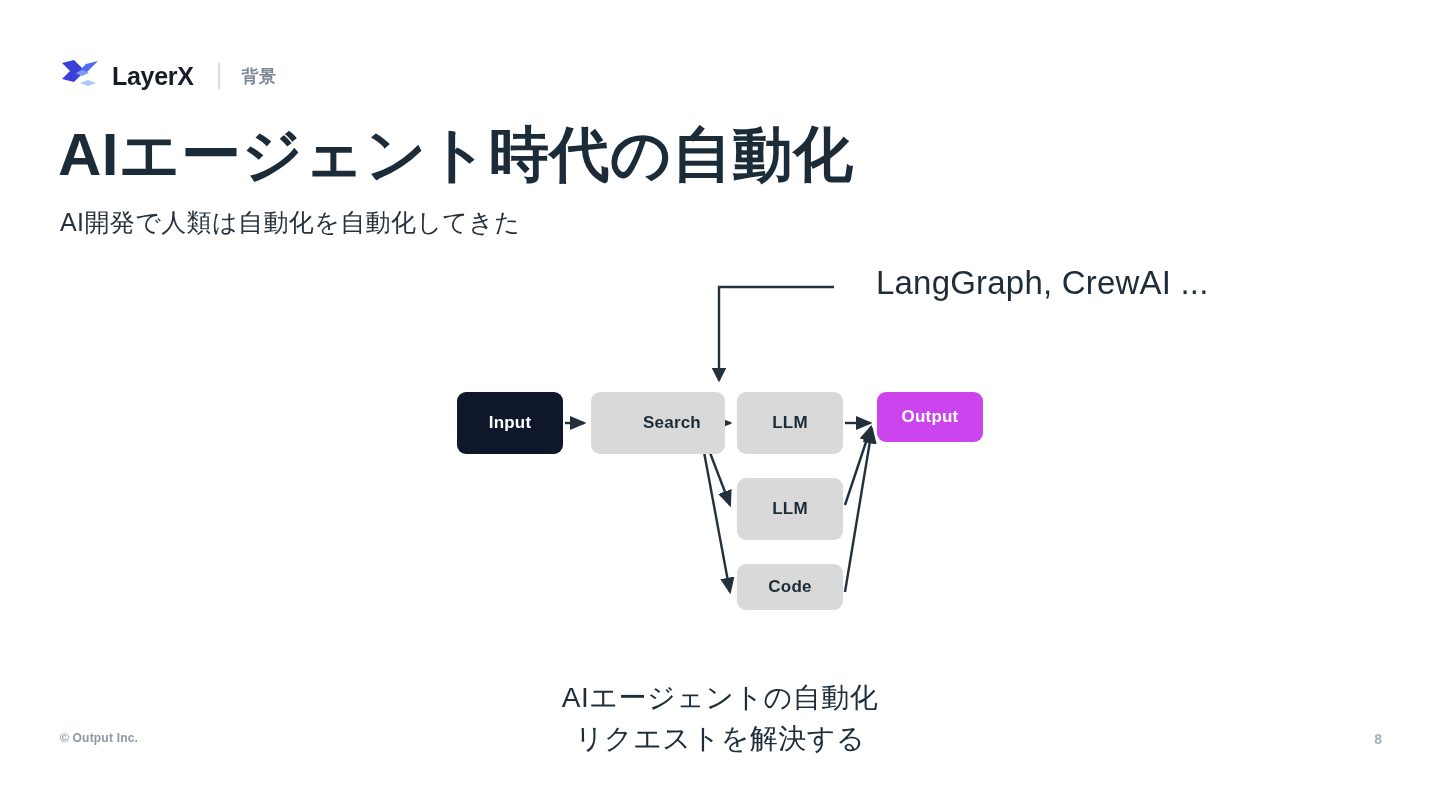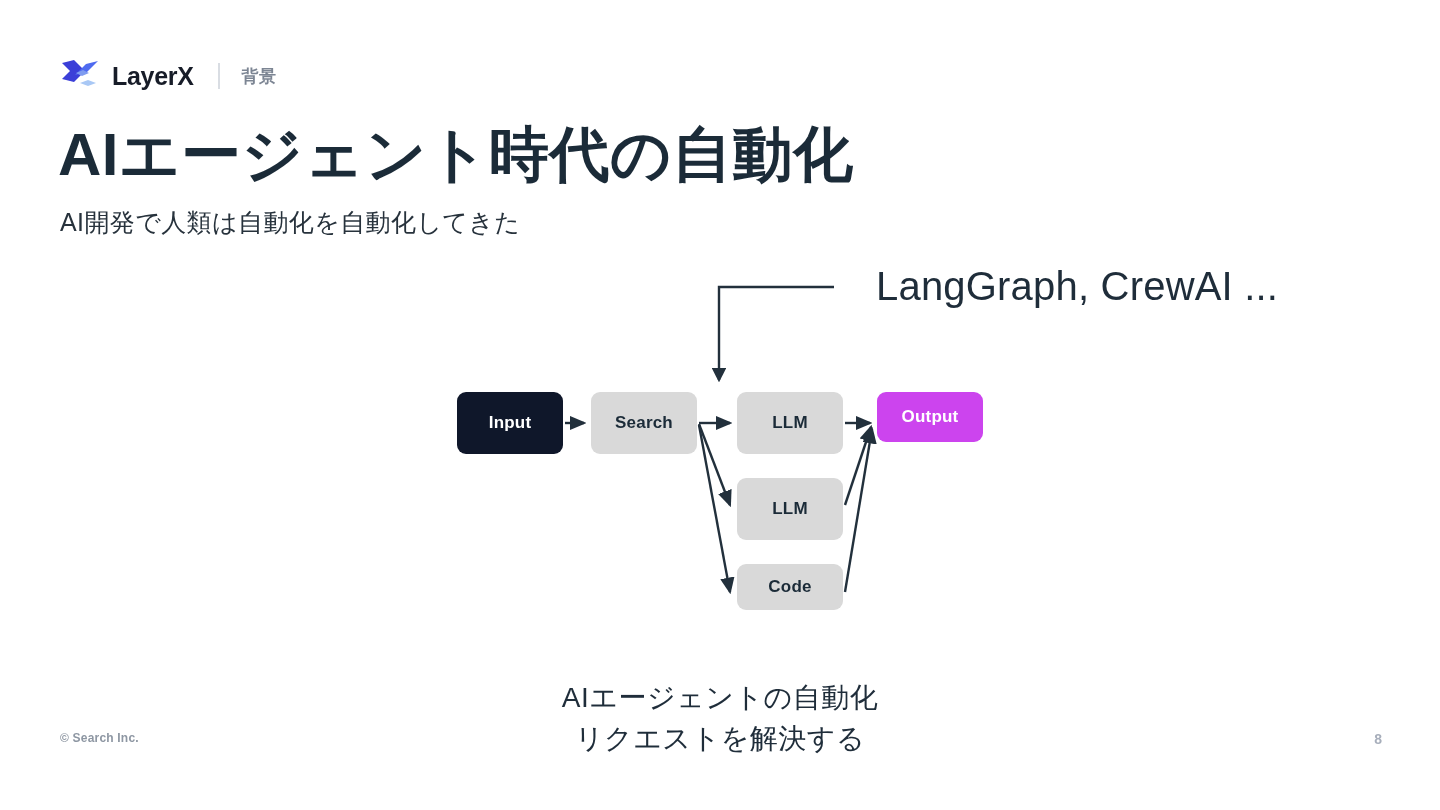--- a/index.html
+++ b/index.html
@@ -97,21 +97,21 @@
     font-size: 17px;
     font-weight: 700;
     letter-spacing: 0.2px;
   }
   .node-input {
     left: 457px; top: 392px; width: 106px; height: 62px;
     background: #0f172a; color: #ffffff;
   }
   .node-search {
     left: 591px; top: 392px; width: 106px; height: 62px;
-    background: #d9d9d9; color: #1b2b38;
+    background: #d9d9d9; color: #1b2b38; padding-left: 28px;
   }
   .node-llm1 {
     left: 737px; top: 392px; width: 106px; height: 62px;
     background: #d9d9d9; color: #1b2b38;
   }
   .node-llm2 {
     left: 737px; top: 478px; width: 106px; height: 62px;
     background: #d9d9d9; color: #1b2b38;
   }
   .node-code {
@@ -120,21 +120,21 @@
   }
   .node-output {
     left: 877px; top: 392px; width: 106px; height: 50px;
     background: #cc44ee; color: #ffffff;
   }
 
   .annotation {
     position: absolute;
     left: 876px;
     top: 264px;
-    font-size: 40px;
+    font-size: 33px;
     font-weight: 400;
     color: #1f2d3a;
     letter-spacing: 0.2px;
     white-space: nowrap;
   }
 
   .caption {
     position: absolute;
     left: 0;
     top: 678px;
@@ -238,14 +238,14 @@
 <div class="node node-code">Code</div>
 <div class="node node-output">Output</div>
 
 <div class="annotation">LangGraph, CrewAI ...</div>
 
 <div class="caption">
   <span>AIエージェントの自動化</span>
   <span>リクエストを解決する</span>
 </div>
 
-<div class="footer-copyright">© Search Inc.</div>
+<div class="footer-copyright">© Output Inc.</div>
 <div class="footer-page">8</div>
 
 </body></html>

